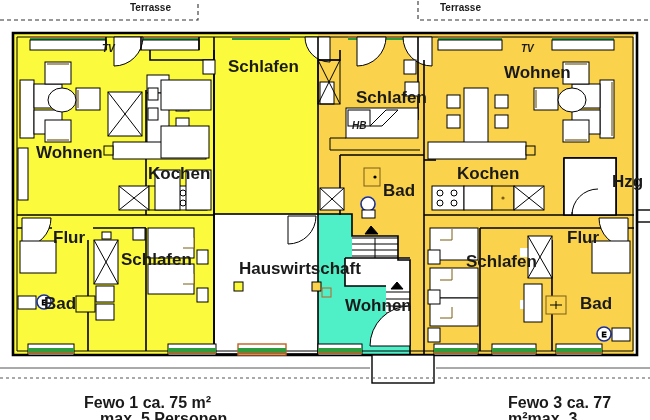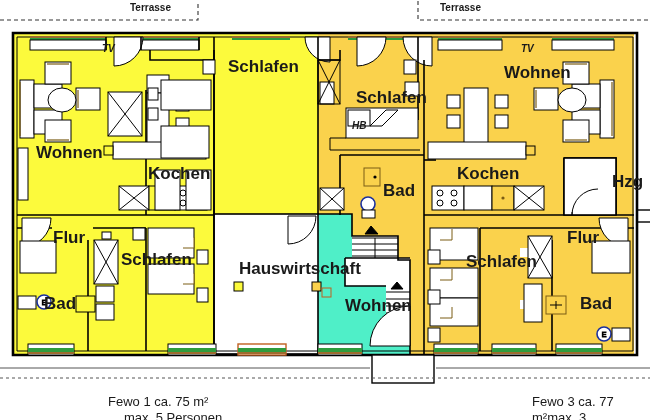--- a/index.html
+++ b/index.html
@@ -2,21 +2,21 @@
 <html><head>
 <meta charset="utf-8">
 <style>
   html,body{margin:0;padding:0;background:#ffffff;}
   body{width:650px;height:420px;overflow:hidden;font-family:"Liberation Sans",sans-serif;}
   #plan{position:relative;width:650px;height:420px;background:#ffffff;text-align:right;}
   .lbl{position:absolute;font-family:"Liberation Sans",sans-serif;color:#1a1a1a;white-space:nowrap;}
   .rm{font-size:17px;font-weight:700;}
   .rm-sm{font-size:10px;font-weight:700;font-style:italic;}
   .terr{font-size:10px;font-weight:700;}
-  .cap{font-size:13px;font-weight:400;margin-left:24px;}
+  .cap{font-size:16px;font-weight:700;}
   svg{position:absolute;left:0;top:0;}
 </style>
 </head>
 <body>
 
 <div id="plan">
 
   <svg width="650" height="420" viewBox="0 0 650 420">
 
     <g stroke="#333" stroke-width="1.1" fill="none" stroke-dasharray="4,3">

